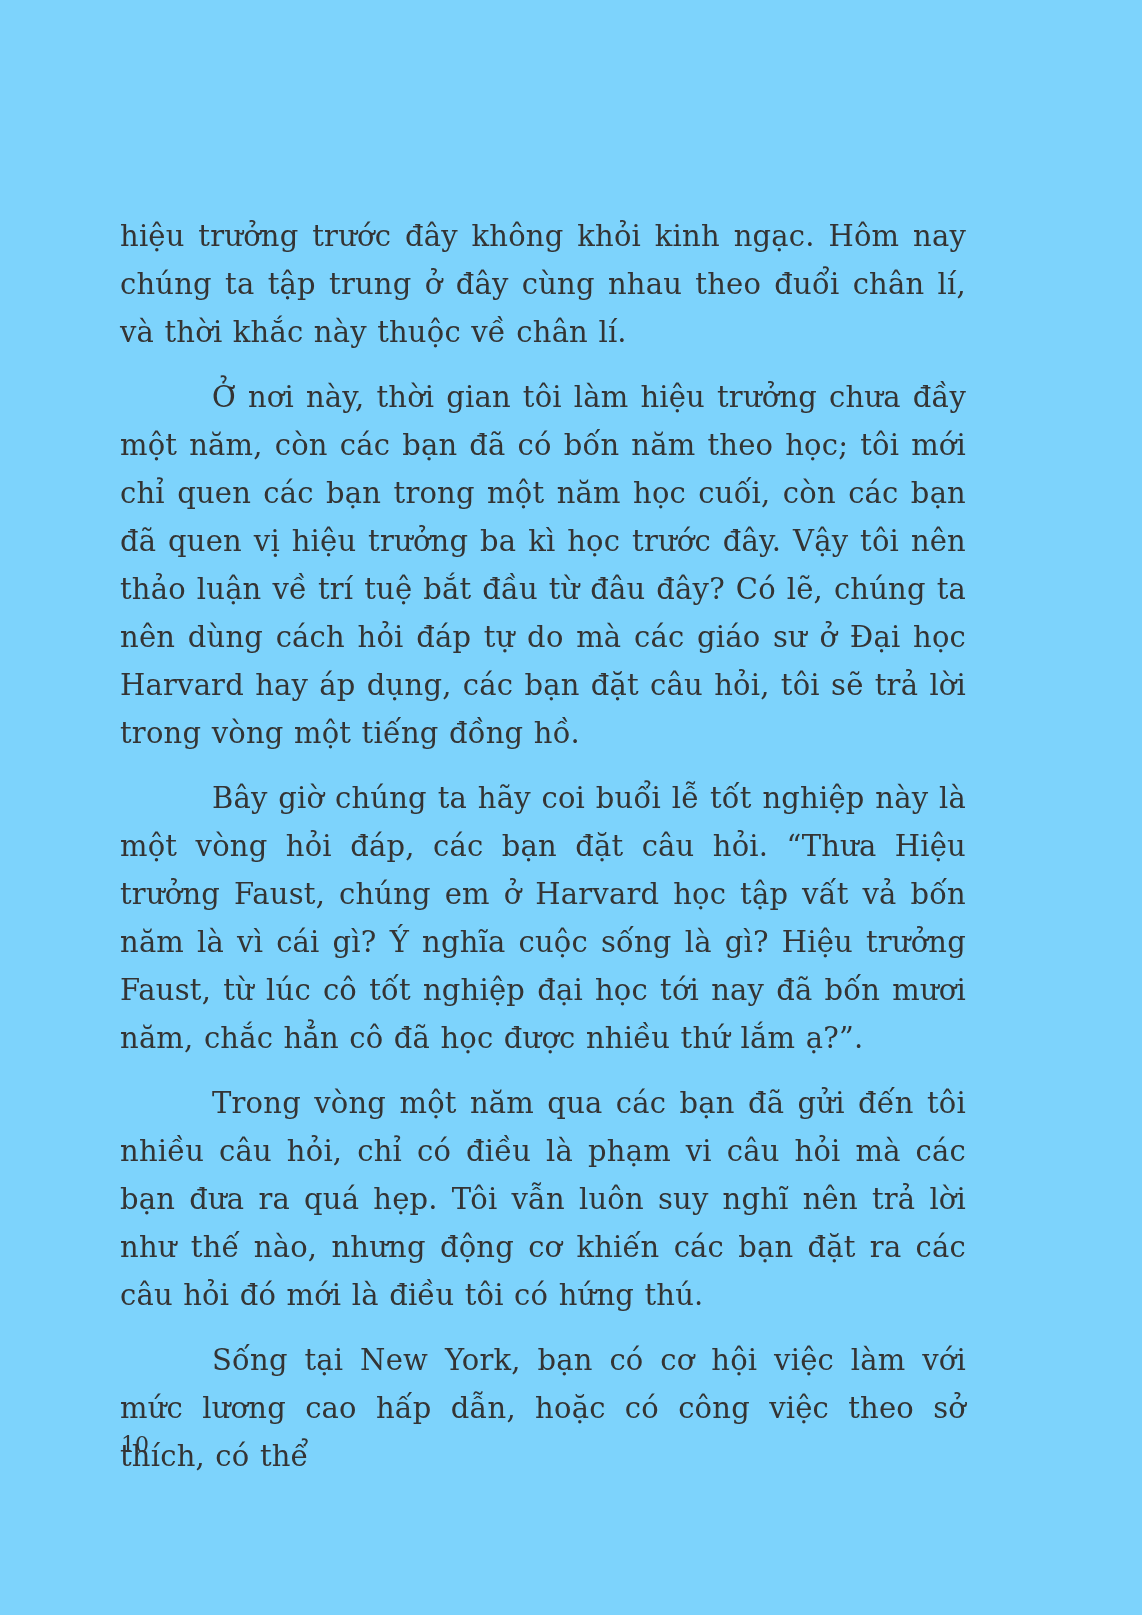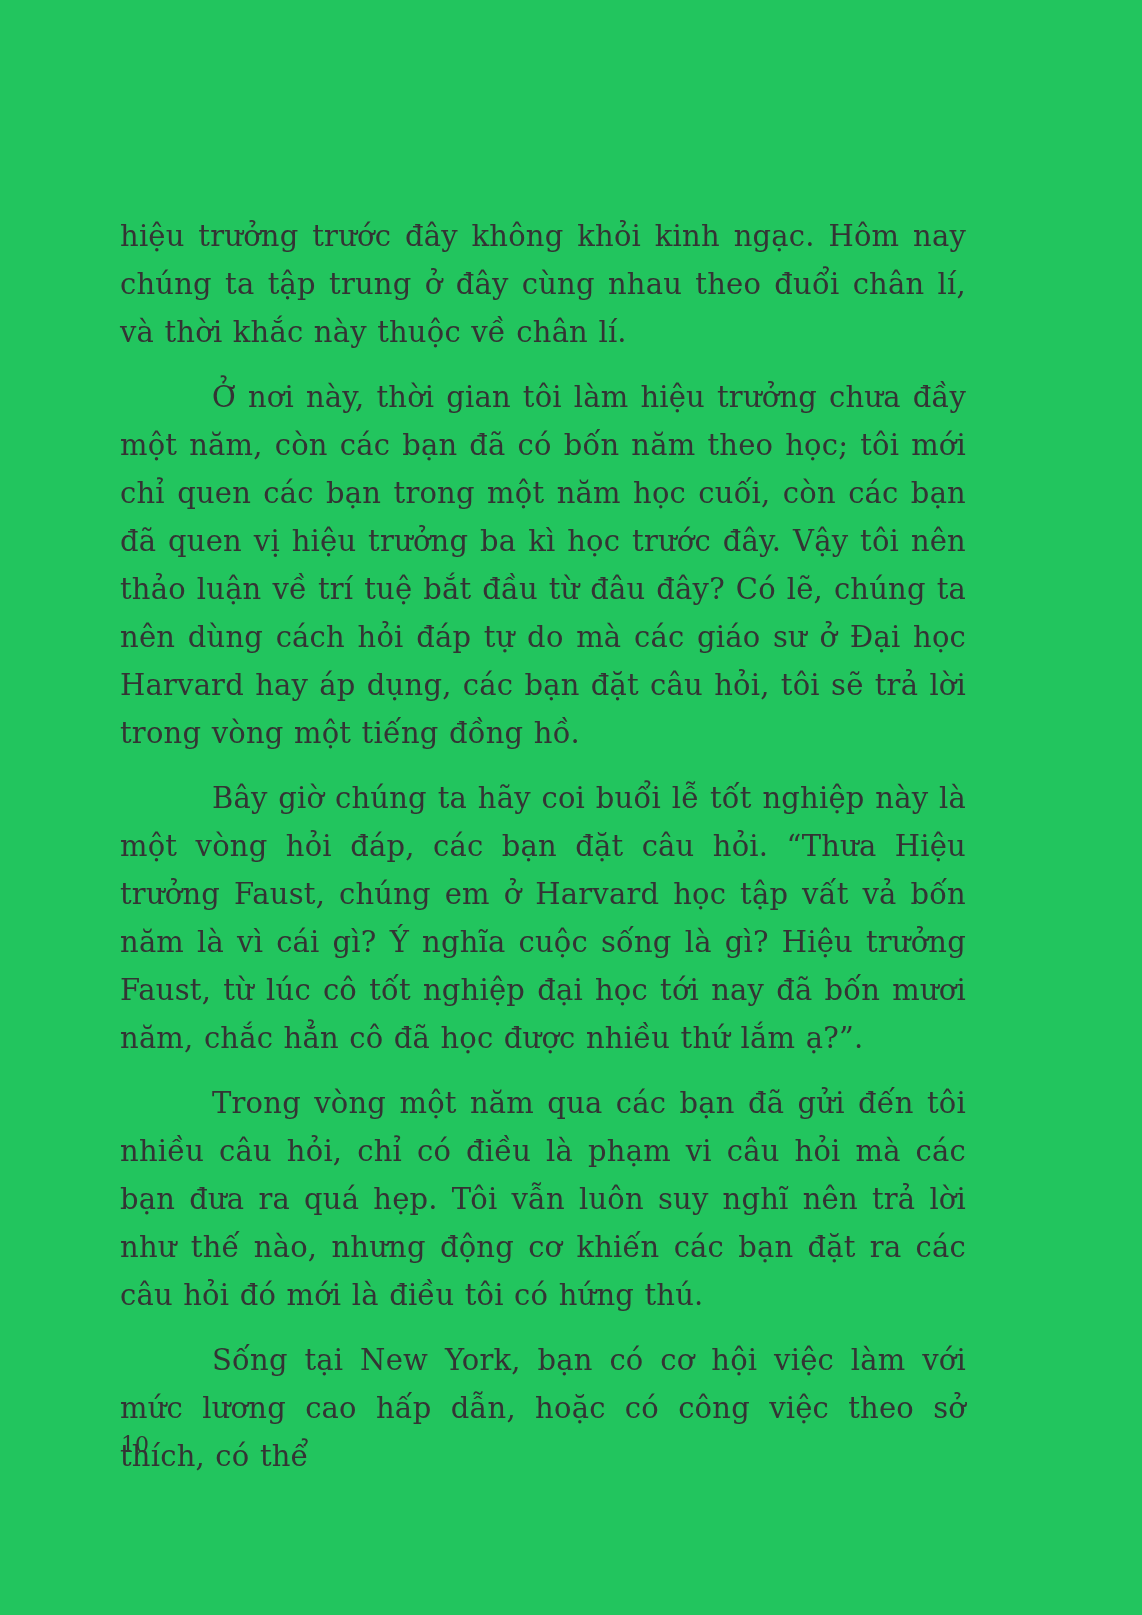--- a/index.html
+++ b/index.html
@@ -9,21 +9,21 @@
     height: 1615px;
     background: #ffffff;
     color: #343434;
     font-family: "DejaVu Serif", "Liberation Serif", serif;
     position: relative;
     overflow: hidden;
   }
   .page {
     position: absolute;
     inset: 0;
-    background: #22c55e;
+    background: #7dd3fc;
   }
   .text-block {
     position: absolute;
     left: 120px;
     top: 212px;
     width: 846px;
   }
   .para {
     margin: 0 0 17px 0;
     font-size: 29px;

